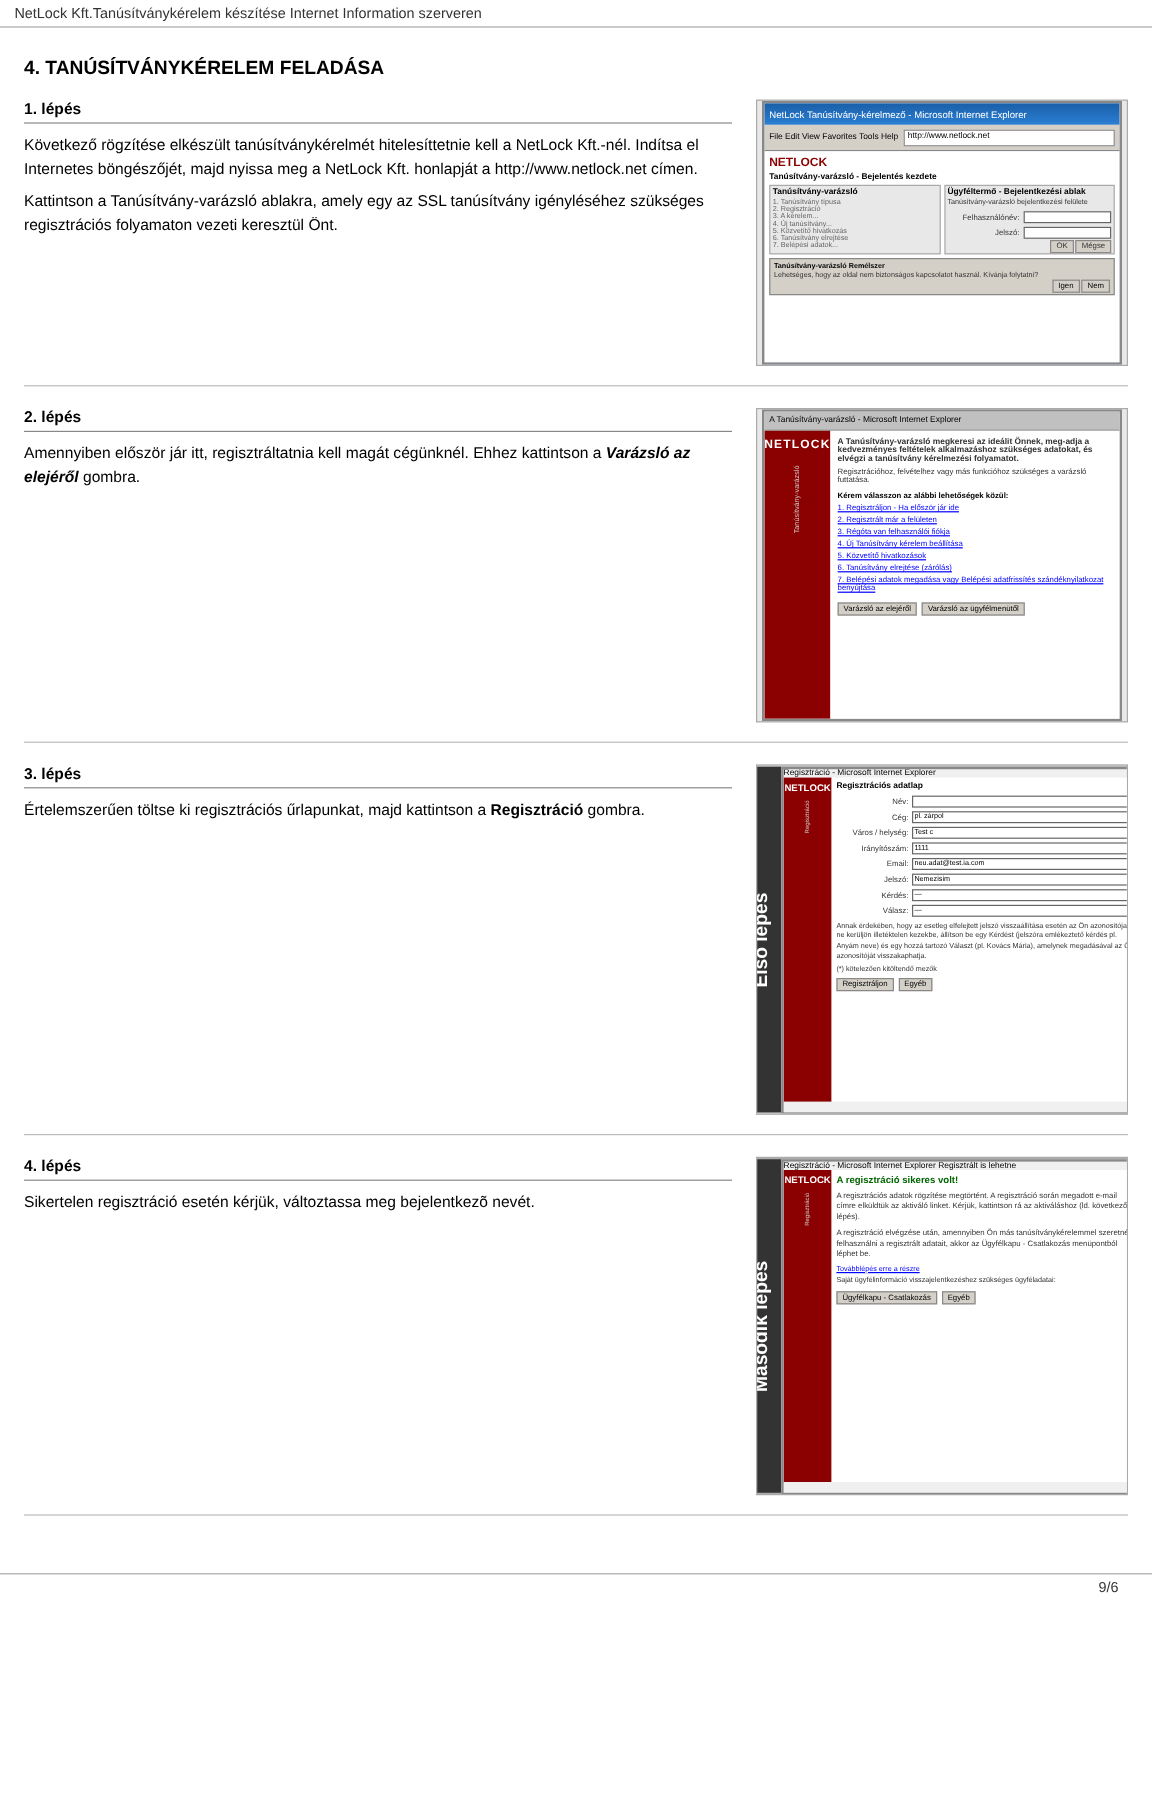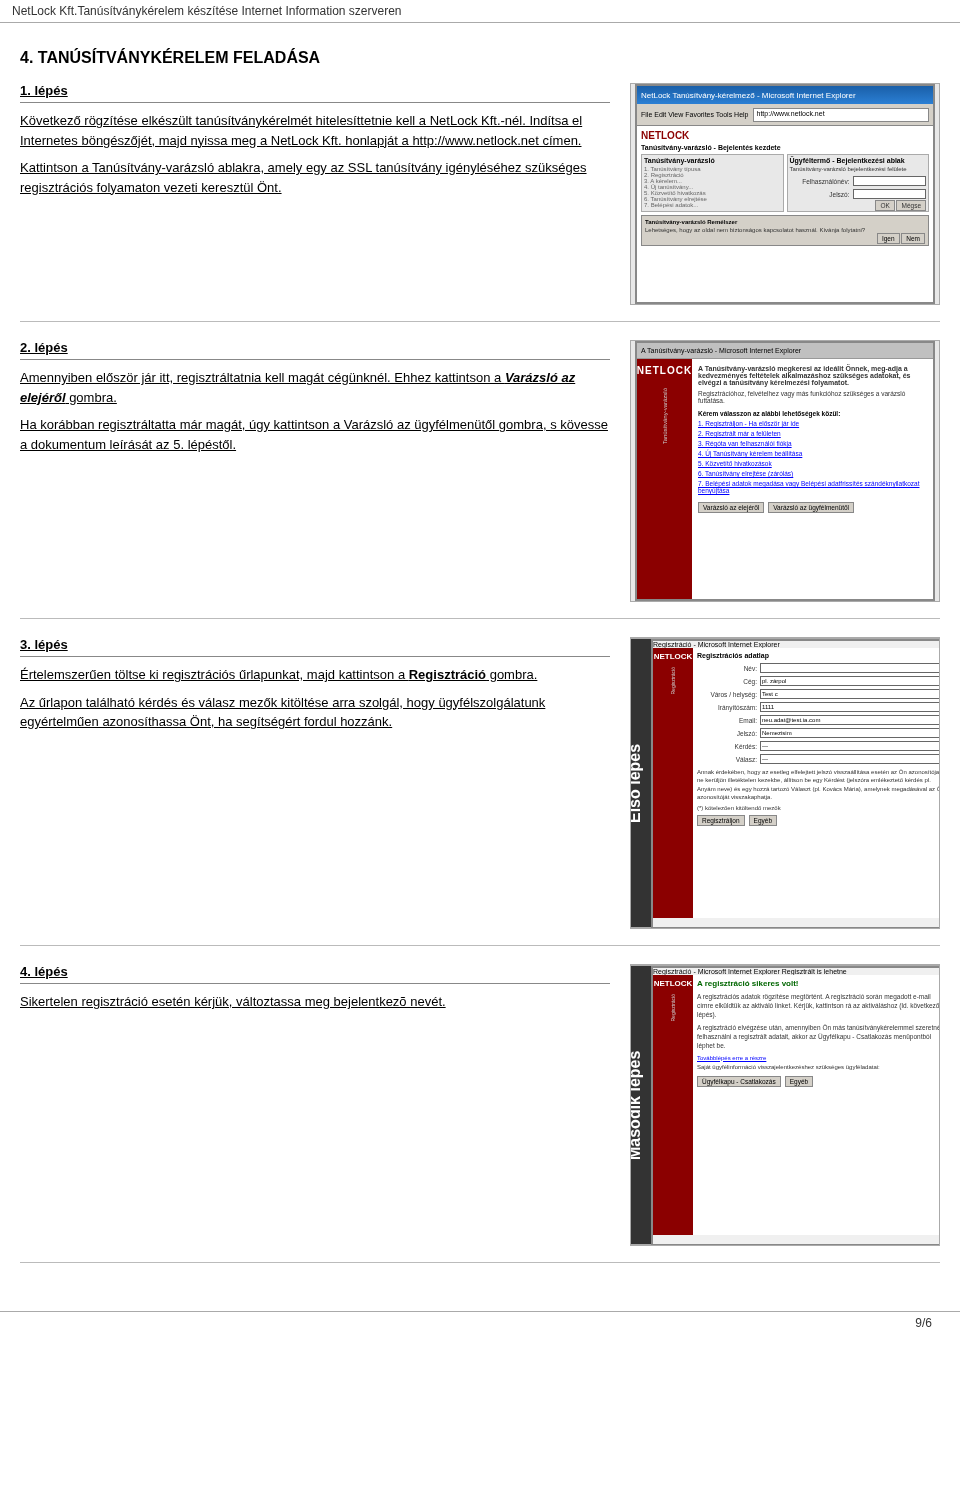--- a/index.html
+++ b/index.html
@@ -40,21 +40,20 @@
     .section {
       display: flex;
       margin-bottom: 18px;
       border-bottom: 1px solid #bbb;
       padding-bottom: 16px;
     }
 
     .section-text {
       flex: 1;
       padding-right: 20px;
-      text-decoration: underline;
     }
 
     .section-image {
       width: 310px;
       min-width: 310px;
       background: #e8e8e8;
       border: 1px solid #aaa;
       display: flex;
       align-items: center;
       justify-content: center;
@@ -336,21 +335,20 @@
           </div>
         </div>
       </div>
     </div>
   </div>
 
   <div class="section">
     <div class="section-text">
       <div class="step-label">2. lépés</div>
       <p>Amennyiben először jár itt, regisztráltatnia kell magát cégünknél. Ehhez kattintson a <span class="highlight">Varázsló az elejéről</span> gombra.</p>
-      <p>Ha korábban regisztráltatta már magát, úgy kattintson a Varázsló az ügyfélmenütől gombra, s kövesse a dokumentum leírását az 5. lépéstől.</p>
     </div>
 
     <div class="section-image">
       <div class="screenshot-netlock">
         <div class="nl-header">
           <span>A Tanúsítvány-varázsló - Microsoft Internet Explorer</span>
         </div>
         <div class="nl-body">
 
           <div style="width:55px; background:#8b0000; display:flex; flex-direction:column; align-items:center; padding:6px 4px;">
@@ -390,21 +388,20 @@
           </div>
         </div>
       </div>
     </div>
   </div>
 
   <div class="section">
     <div class="section-text">
       <div class="step-label">3. lépés</div>
       <p>Értelemszerűen töltse ki regisztrációs űrlapunkat, majd kattintson a <strong>Regisztráció</strong> gombra.</p>
-      <p>Az űrlapon található kérdés és válasz mezők kitöltése arra szolgál, hogy ügyfélszolgálatunk egyértelműen azonosíthassa Önt, ha segítségért fordul hozzánk.</p>
     </div>
 
     <div class="section-image">
       <div style="display:flex; align-items:stretch; border:1px solid #aaa; height:290px;">
         <div class="step-side-label">Első lépés</div>
         <div class="screenshot-form">
           <div class="nl-header">
             <span>Regisztráció - Microsoft Internet Explorer</span>
           </div>
           <div style="display:flex; height:calc(100%-16px);">

